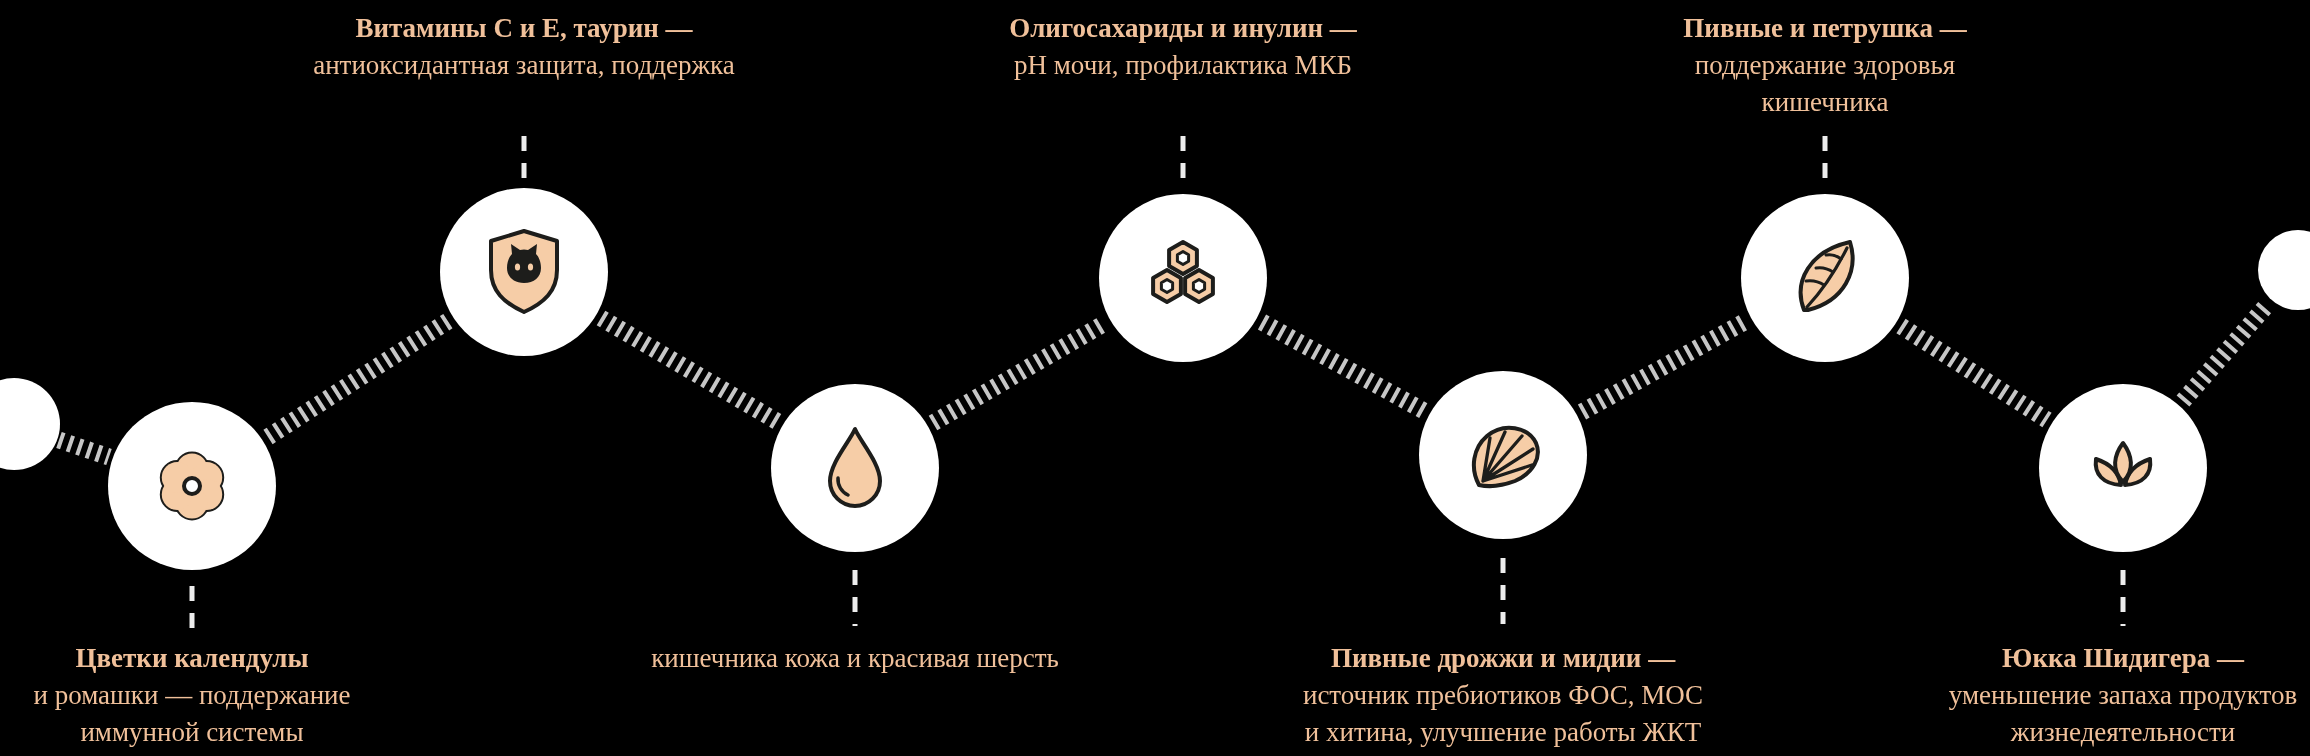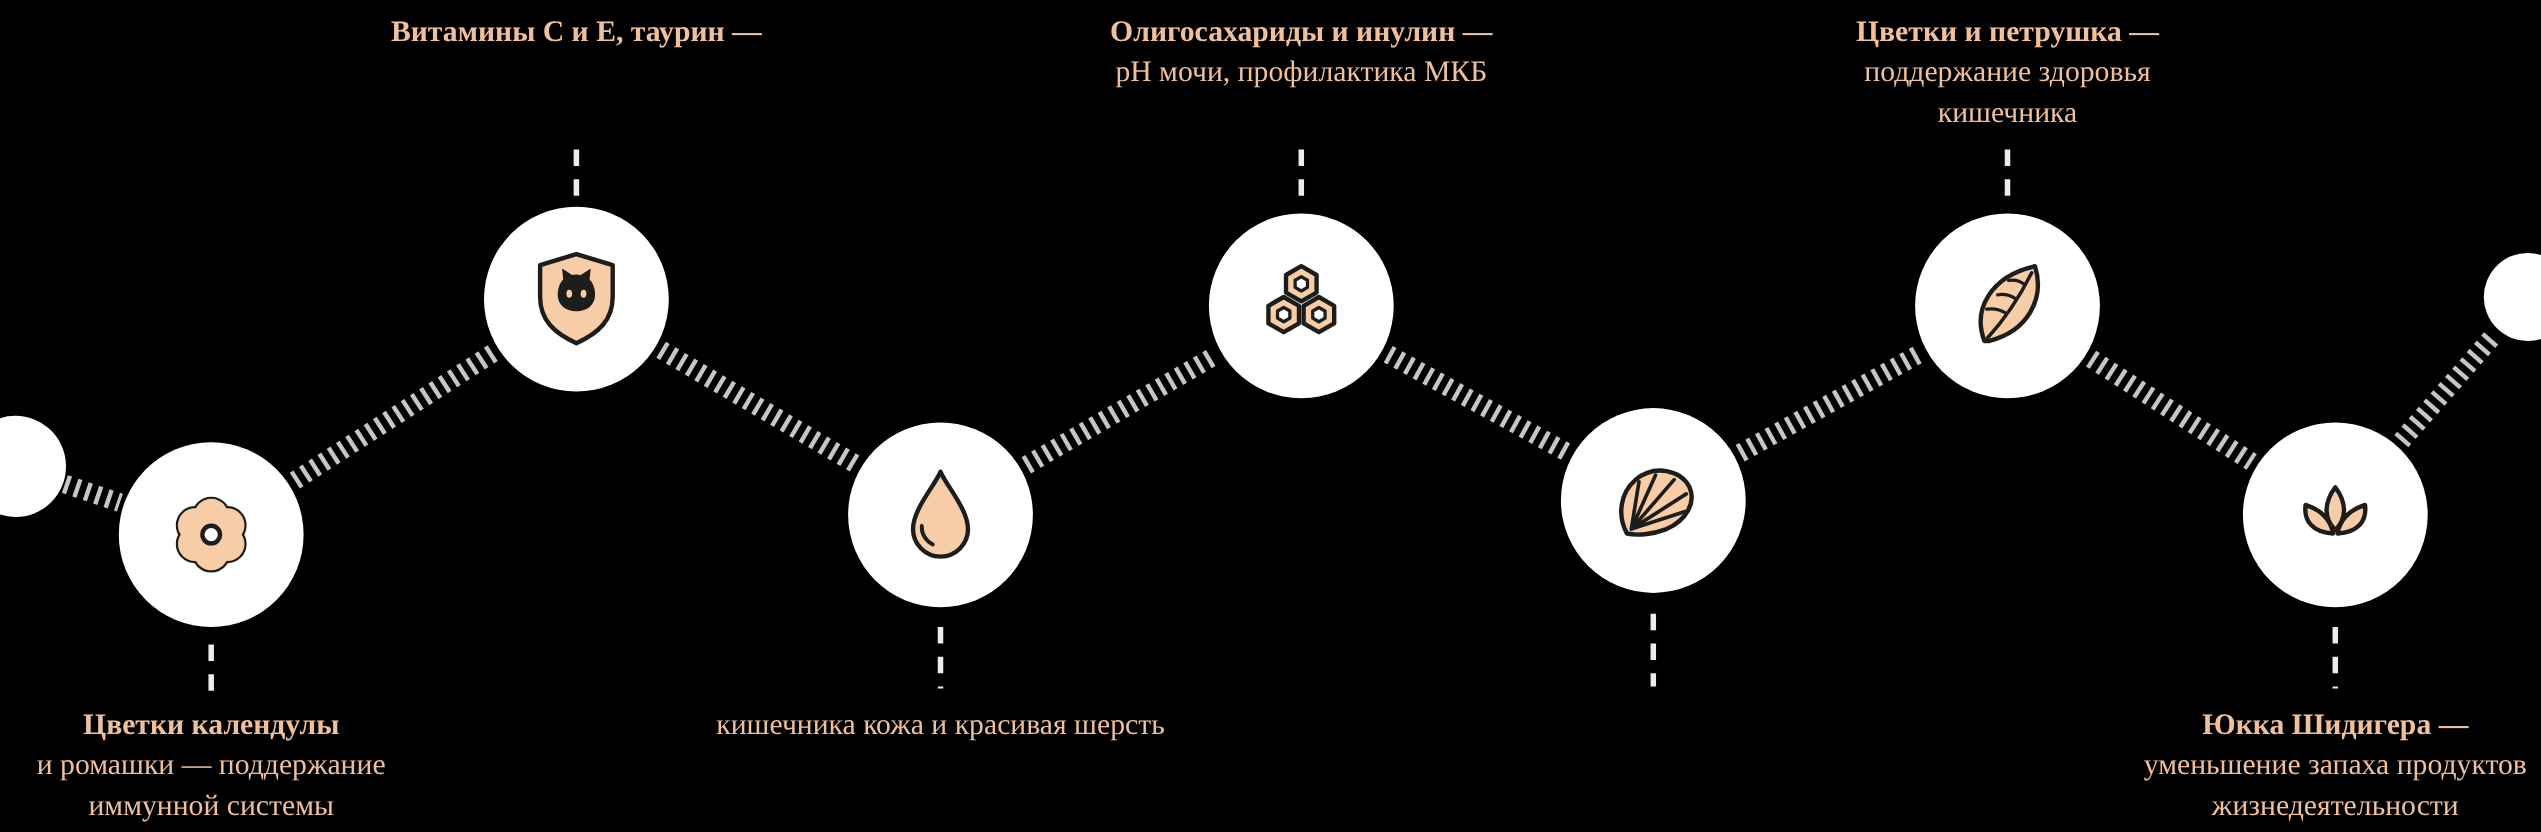--- a/index.html
+++ b/index.html
@@ -136,38 +136,44 @@
       <g fill="#f6cda7" stroke="#1d1d1b" stroke-width="4" stroke-linejoin="round">
         <path d="M23 41 C21 56 30 66 48 67 C46 55 38 46 23 41 Z"></path>
         <path d="M77 41 C79 56 70 66 52 67 C54 55 62 46 77 41 Z"></path>
         <path d="M50 25 C41 37 38 52 50 64 C62 52 59 37 50 25 Z"></path>
       </g>
     </svg>
   </div>
 
   <div class="label lt t1">
     <div class="ln1">Витамины С и Е, таурин —</div>
+    <div>антиоксидантная защита, поддержка</div>
   </div>
   <div class="label lt t2">
     <div class="ln1">Олигосахариды и инулин —</div>
     <div>pH мочи, профилактика МКБ</div>
   </div>
   <div class="label lt t3">
-    <div class="ln1">Цветки и петрушка —</div>
+    <div class="ln1">Пивные и петрушка —</div>
     <div>поддержание здоровья</div>
     <div>кишечника</div>
   </div>
 
   <div class="label lb b1">
     <div class="ln1">Цветки календулы</div>
     <div>и ромашки — поддержание</div>
     <div>иммунной системы</div>
   </div>
   <div class="label lb b2">
     <div>кишечника кожа и красивая шерсть</div>
   </div>
+  <div class="label lb b3">
+    <div class="ln1">Пивные дрожжи и мидии —</div>
+    <div>источник пребиотиков ФОС, МОС</div>
+    <div>и хитина, улучшение работы ЖКТ</div>
+  </div>
   <div class="label lb b4">
     <div class="ln1">Юкка Шидигера —</div>
     <div>уменьшение запаха продуктов</div>
     <div>жизнедеятельности</div>
   </div>
 
 </div>
 
 </body></html>

